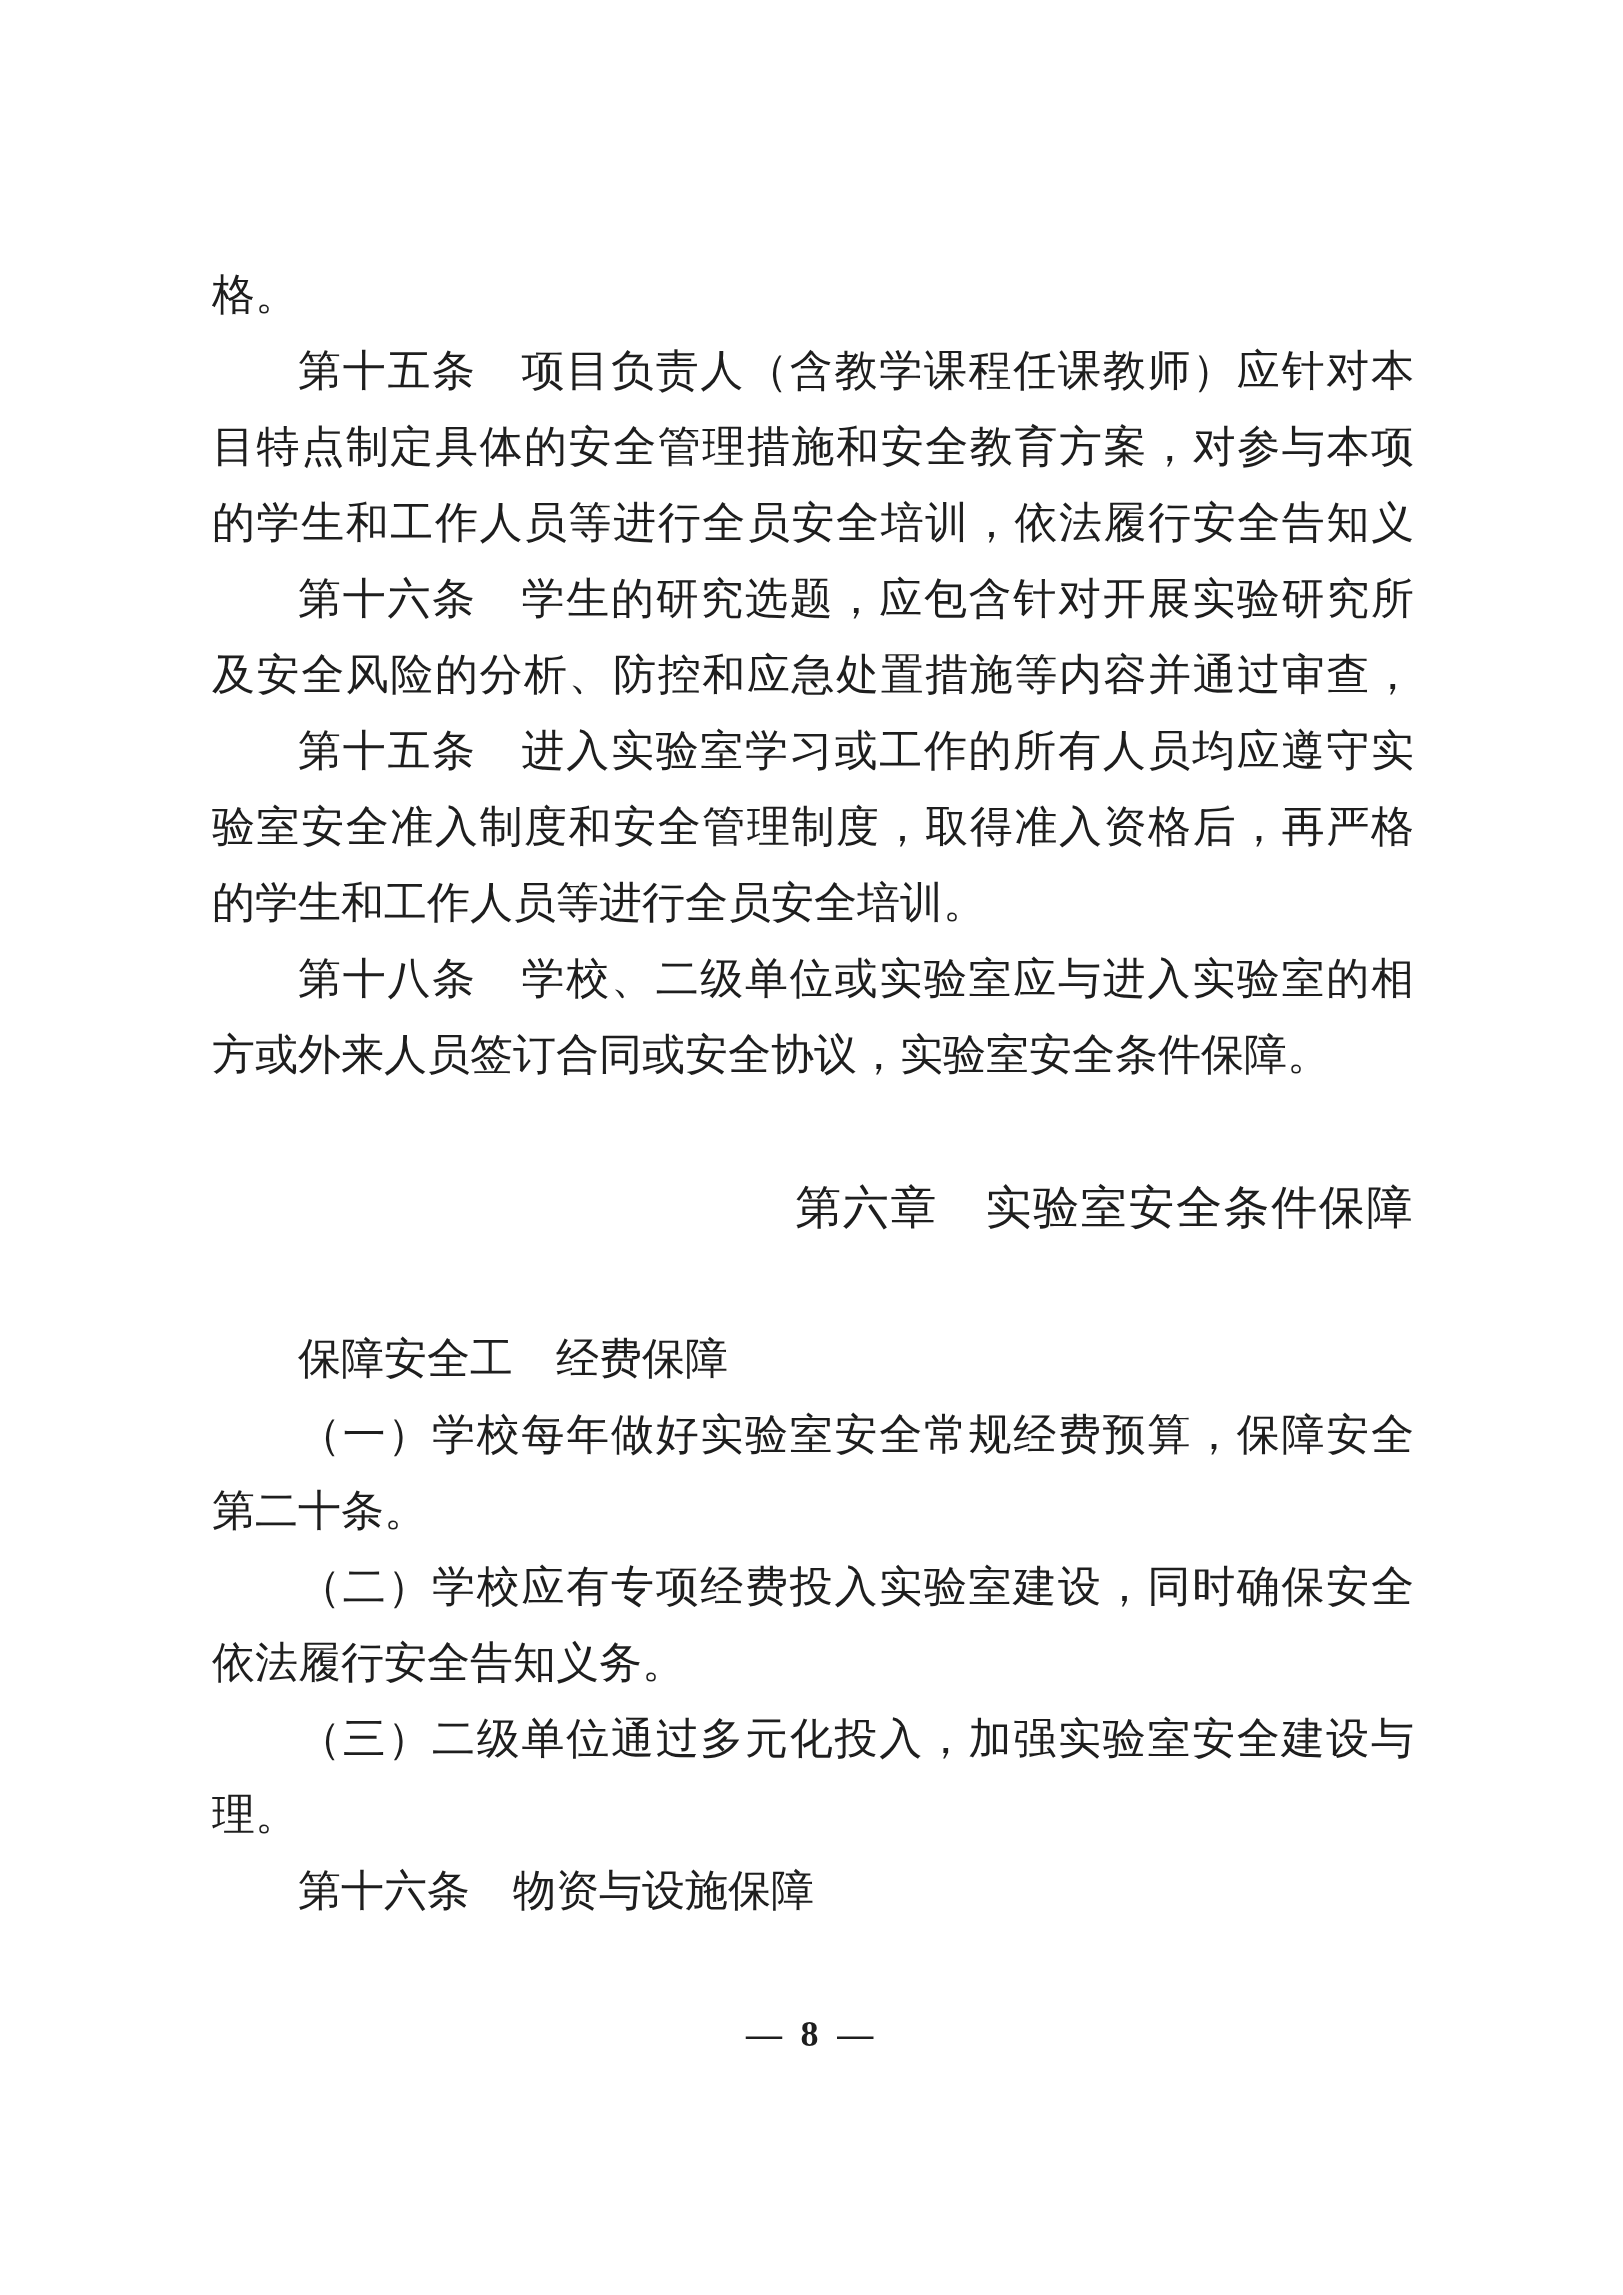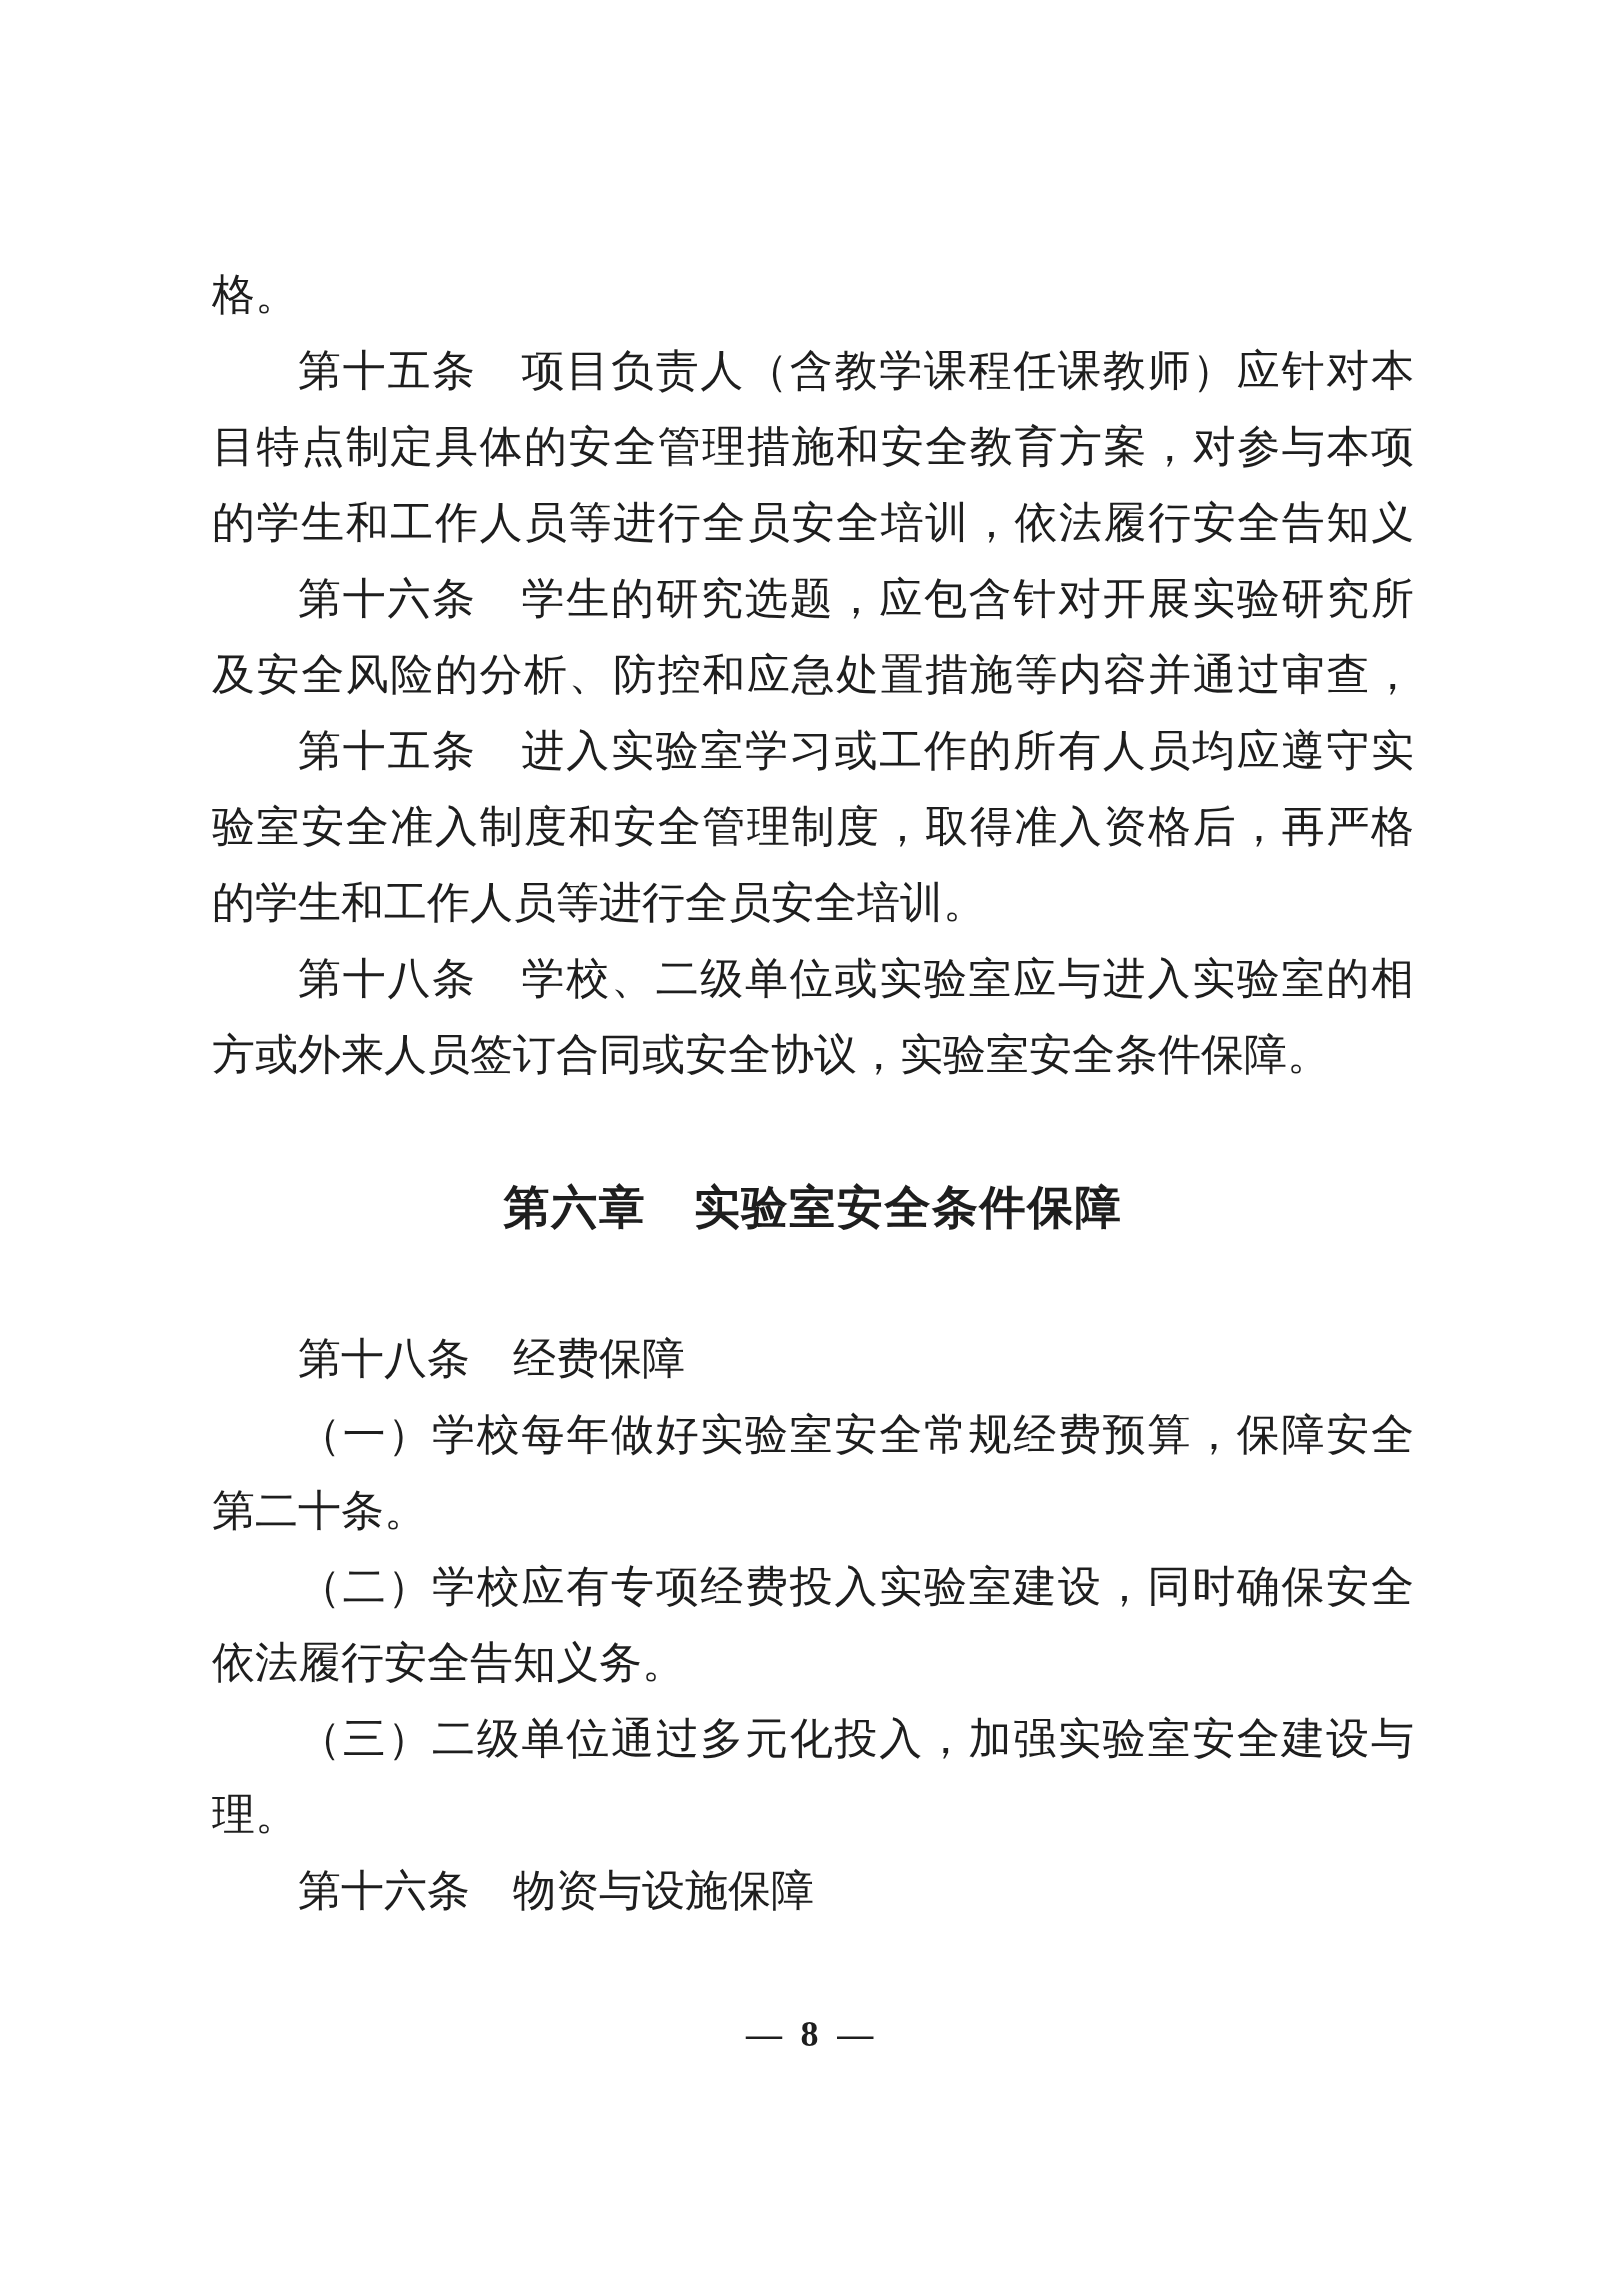--- a/index.html
+++ b/index.html
@@ -32,23 +32,23 @@
   .line.indent{ text-indent:86px; }
   .line.fill{
     text-align:justify;
     text-align-last:justify;
   }
   .chapter{
     height:76px;
     line-height:76px;
     margin:76px 0;
     padding:0;
-    text-align:center;
+    text-align:right;
     font-size:46px;
-    font-weight:bold;
+    font-weight:normal;
     font-family:"Liberation Sans","DejaVu Sans",sans-serif;
     letter-spacing:1.6px;
   }
   .footer{
     position:absolute;
     top:2009px;
     left:0;
     width:100%;
     text-align:center;
     font-size:36px;
@@ -70,21 +70,21 @@
     <div class="line indent fill">第十六条　学生的研究选题，应包含针对开展实验研究所涉</div>
     <div class="line fill">及安全风险的分析、防控和应急处置措施等内容并通过审查，或</div>
     <div class="line indent fill">第十五条　进入实验室学习或工作的所有人员均应遵守实</div>
     <div class="line fill">验室安全准入制度和安全管理制度，取得准入资格后，再严格按</div>
     <div class="line">的学生和工作人员等进行全员安全培训。</div>
     <div class="line indent fill">第十八条　学校、二级单位或实验室应与进入实验室的相关</div>
     <div class="line">方或外来人员签订合同或安全协议，实验室安全条件保障。</div>
 
     <h2 class="chapter">第六章　实验室安全条件保障</h2>
 
-    <div class="line indent">第十八条　经费保障</div>
+    <div class="line indent">保障安全工　经费保障</div>
     <div class="line indent fill">（一）学校每年做好实验室安全常规经费预算，保障安全工</div>
     <div class="line">第二十条。</div>
     <div class="line indent fill">（二）学校应有专项经费投入实验室建设，同时确保安全隐</div>
     <div class="line">依法履行安全告知义务。</div>
     <div class="line indent fill">（三）二级单位通过多元化投入，加强实验室安全建设与管</div>
     <div class="line">理。</div>
     <div class="line indent">第十六条　物资与设施保障</div>
 
   </div>
 

